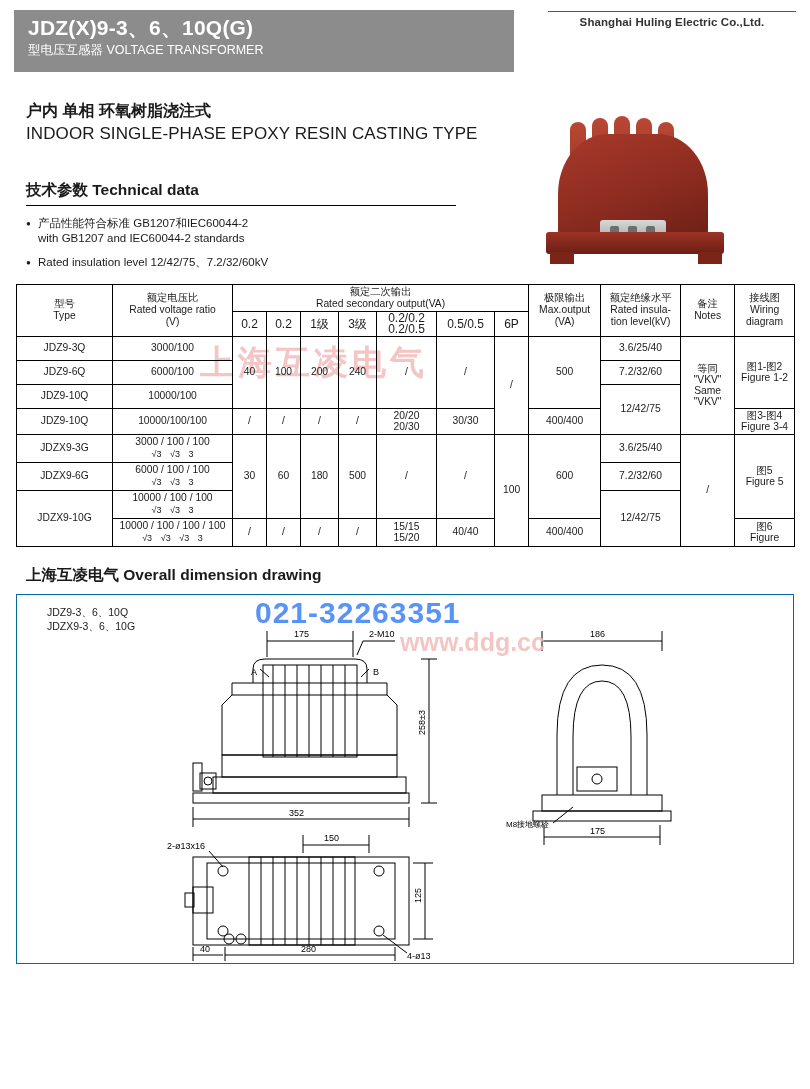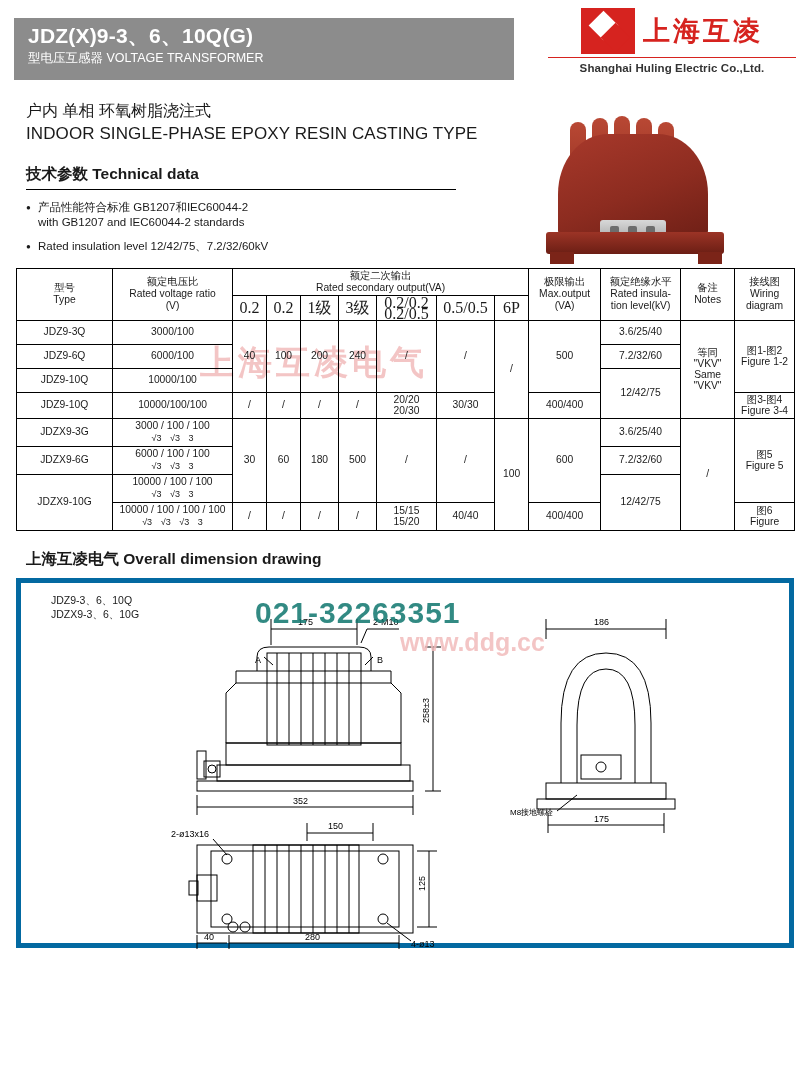--- a/index.html
+++ b/index.html
@@ -10,21 +10,21 @@
     font-family: "Liberation Sans", sans-serif;
     color: #1a1a1a;
     position: relative;
     overflow: hidden;
   }
 
   
   .header {
     position: relative;
     display: flex;
-    align-items: center;
+    align-items: flex-start;
     padding: 10px 14px 0 14px;
     height: 88px;
   }
   .title-block {
     background: #8c8c8c;
     color: #ffffff;
     width: 500px;
     height: 62px;
     padding: 5px 10px 0 14px;
   }
@@ -89,25 +89,25 @@
   }
   .logo-rule {
     border-bottom: 1.5px solid #d6231f;
     margin: 3px 0 3px 0;
   }
 
   
   .prod-head {
     margin: 12px 0 0 26px;
   }
-  .prod-cn { font-size: 16px; font-weight: normal; line-height: 22px; }
+  .prod-cn { font-size: 16px; font-weight: bold; line-height: 22px; }
   .prod-en { font-size: 17px; line-height: 24px; letter-spacing: .1px; }
 
   
-  .tech-wrap { margin: 18px 0 0 26px; width: 430px; }
+  .tech-wrap { margin: 34px 0 0 26px; width: 430px; }
   .tech-title {
     font-size: 15.5px; font-weight: bold;
     border-bottom: 1.5px solid #000;
     padding-bottom: 4px;
     display: block;
   }
   .bullet-item {
     margin-top: 10px;
     font-size: 11.5px;
     line-height: 14.5px;
@@ -166,55 +166,55 @@
   .wm {
     position: absolute;
     pointer-events: none;
     color: #f0b8b8;
     font-weight: bold;
     white-space: nowrap;
     z-index: 5;
     opacity: .85;
   }
   .wm1 { left: 200px; top: 340px; font-size: 34px; letter-spacing: 4px; color:#f2bcbc; }
-  .wm2 { left: 255px; top: 596px; font-size: 30px; color:#0f766e; letter-spacing: 1px; }
+  .wm2 { left: 255px; top: 596px; font-size: 30px; color:#3b82f6; letter-spacing: 1px; }
   .wm3 { left: 400px; top: 628px; font-size: 25px; color:#f2bcbc; }
 
   
   .table-wrap { margin: 14px 16px 0 16px; position: relative; z-index: 6;}
   table.spec {
     border-collapse: collapse;
     width: 778px;
     font-size: 10.3px;
     table-layout: fixed;
   }
   table.spec th, table.spec td {
     border: 1px solid #000;
     text-align: center;
     vertical-align: middle;
     padding: 1px 2px;
     line-height: 12px;
     background: transparent;
   }
   table.spec th { font-weight: normal; }
-  .th2 { font-size: 16px; font-family: Liberation Serif, serif; }
+  .th2 { font-size: 12px; }
   .cell-cn { display:block; }
   .cell-en { display:block; }
   .sqrt { font-size: 9px; }
   .two-line span { display:block; line-height: 11px; }
 
   
   .dim-head {
     margin: 18px 0 0 26px;
     font-size: 15.5px;
     font-weight: bold;
   }
   .dim-box {
     margin: 8px 16px 0 16px;
-    border: 5px solid #0369a1;
+    border: 1px solid #0369a1;
     height: 370px;
     position: relative;
     background: #fff;
   }
   .dim-label {
     position: absolute; left: 30px; top: 10px;
     font-size: 10.5px; line-height: 14px;
   }
   svg.draw { position:absolute; left:0; top:0; }
   .dtxt { font-size: 9px; font-family:"Liberation Sans", sans-serif; fill:#000; }
@@ -222,24 +222,20 @@
 </style>
 </head>
 <body>
 
 <div class="header">
   <div class="title-block">
     <div class="title-main">JDZ(X)9-3、6、10Q(G)</div>
     <div class="title-sub">型电压互感器 VOLTAGE TRANSFORMER</div>
   </div>
   <div class="logo-block">
-    <div class="logo-row">
-      <div class="logo-mark"></div>
-      <div class="logo-cn">上海互凌</div>
-    </div>
     <div class="logo-rule"></div>
     <div class="logo-en">Shanghai Huling Electric Co.,Ltd.</div>
   </div>
 </div>
 
 <div class="prod-head">
   <div class="prod-cn">户内  单相  环氧树脂浇注式</div>
   <div class="prod-en">INDOOR SINGLE-PHASE EPOXY RESIN CASTING TYPE</div>
 </div>
 

